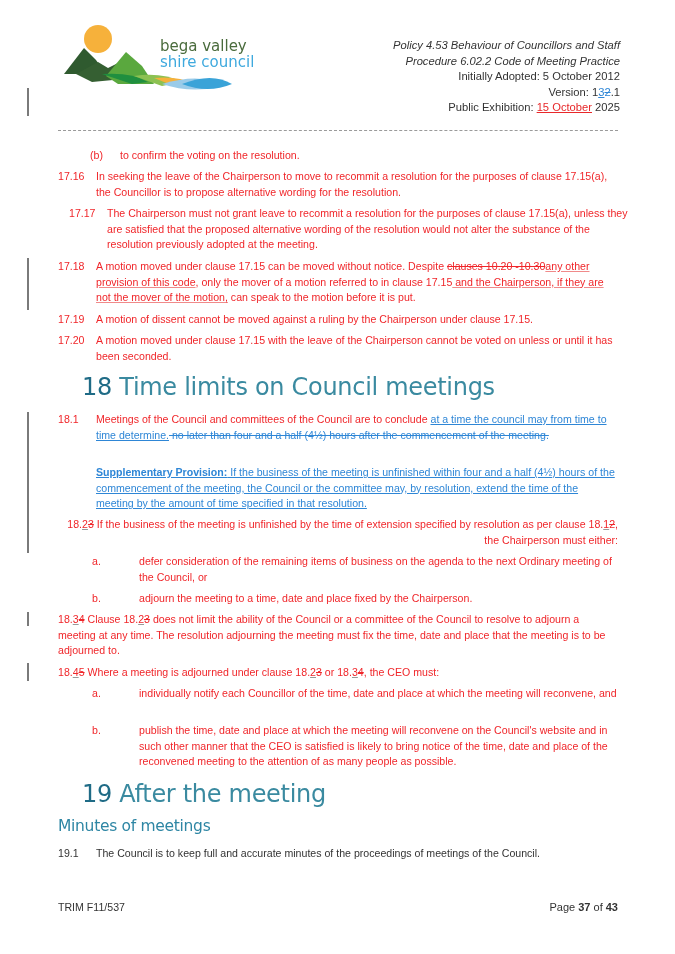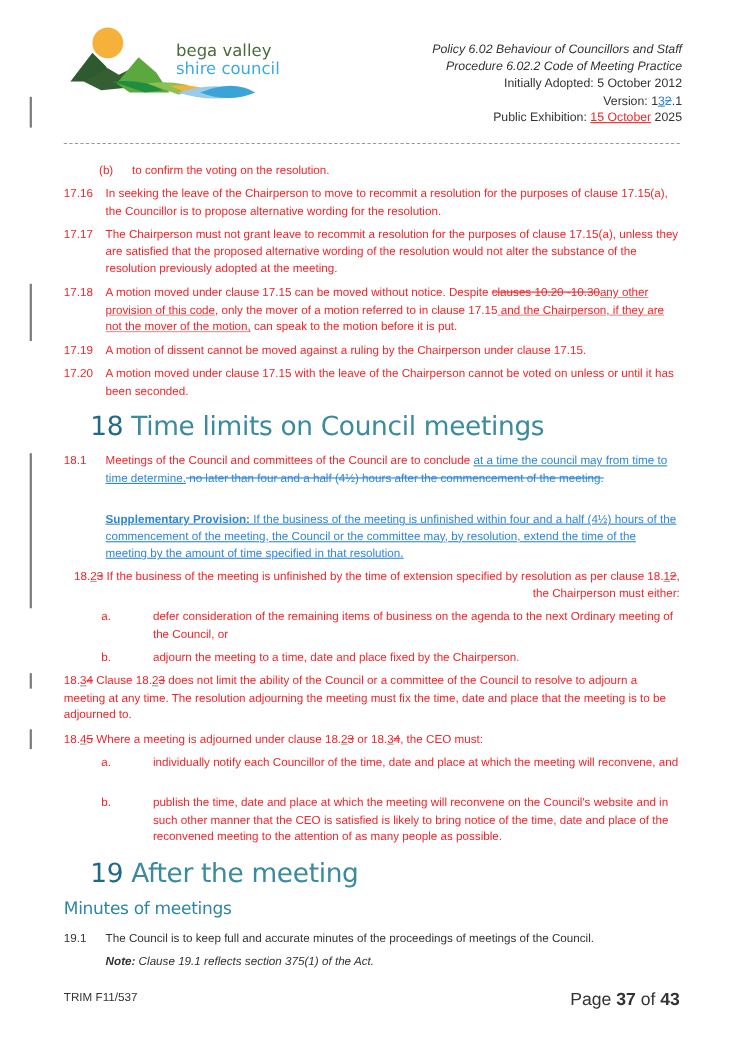--- a/index.html
+++ b/index.html
@@ -35,21 +35,21 @@
   .s-blue { color:#2e86d6; text-decoration:line-through; }
   .u-grey { text-decoration:underline; text-decoration-color:#999; }
 
   .h1 { position:absolute; left:58px; font-size:24px; color:#3a8aa0; font-weight:normal;
         font-family:"DejaVu Sans", sans-serif; letter-spacing:-0.3px;margin-left:24px; }
   .h1 .hn { color:#1f6b86; }
   .h2 { position:absolute; left:58px; font-size:15.5px; color:#2e86a4;
         font-family:"DejaVu Sans", sans-serif; letter-spacing:-0.3px; }
 
   .footer-left { position:absolute; left:58px; top:901px; font-size:10.6px; color:#333; }
-  .footer-right { position:absolute; right:57px; top:901px; font-size:16px; color:#333; }
+  .footer-right { position:absolute; right:57px; top:901px; font-size:11px; color:#333; }
   .bold { font-weight:bold; }
 </style>
 </head>
 <body>
 
 <div class="page">
 
   <div class="logo">
     <svg width="220" height="74" viewBox="0 0 220 74">
       <circle cx="36" cy="17" r="14" fill="#f6b13b"></circle>
@@ -60,21 +60,21 @@
       <path d="M72 54 Q100 50 120 60 L100 64 Z" fill="#8cc152"></path>
       <path d="M92 56 Q118 54 130 62 L112 64 Z" fill="#f6b13b"></path>
       <path d="M100 62 Q140 50 160 64 Q130 72 100 62 Z" fill="#9acbe9"></path>
       <path d="M120 62 Q150 50 170 62 Q146 72 120 62 Z" fill="#3aa3d8"></path>
       <text x="98" y="29" font-family="DejaVu Sans, sans-serif" font-size="15" fill="#4a6b3c">bega valley</text>
       <text x="98" y="45" font-family="DejaVu Sans, sans-serif" font-size="15" fill="#3ea9de">shire council</text>
     </svg>
   </div>
 
   <div class="hdr">
-    <div class="it">Policy 6.02 Behaviour of Councillors and Staff</div>
+    <div class="it">Policy 4.53 Behaviour of Councillors and Staff</div>
     <div class="it">Procedure 6.02.2 Code of Meeting Practice</div>
     <div>Initially Adopted: 5 October 2012</div>
     <div><span>Version: </span><span>1</span><span class="ins-blue">3</span><span class="del-blue">2</span><span>.1</span></div>
     <div><span>Public Exhibition: </span><span class="ins-red">15 October</span><span> 2025</span></div>
   </div>
 
   <div class="hr-dash"></div>
 
   <div class="chgbar" style="top:88px;height:28px;"></div>
   <div class="chgbar" style="top:258px;height:52px;"></div>
@@ -85,21 +85,21 @@
   <div class="sub" style="left:90px;top:148px;width:520px;">
     <span class="lbl">(b)</span>
     <span class="stxt" style="padding-left:30px;">to confirm the voting on the resolution.</span>
   </div>
 
   <div class="txt" style="top:169px;">
     <span class="num">17.16</span>
     <span class="body">In seeking the leave of the Chairperson to move to recommit a resolution for the purposes of clause 17.15(a), the Councillor is to propose alternative wording for the resolution.</span>
   </div>
 
-  <div class="txt" style="top:206px;">
+  <div class="txt" style="top:206px;margin-left:11px;">
     <span class="num">17.17</span>
     <span class="body">The Chairperson must not grant leave to recommit a resolution for the purposes of clause 17.15(a), unless they are satisfied that the proposed alternative wording of the resolution would not alter the substance of the resolution previously adopted at the meeting.</span>
   </div>
 
   <div class="txt" style="top:259px;">
     <span class="num">17.18</span>
     <span class="body"><span>A motion moved under clause 17.15 can be moved without notice. Despite </span><span class="s-red">clauses 10.20 -10.30</span><span class="u-red">any other provision of this code</span><span>, only the mover of a motion referred to in clause 17.15</span><span class="u-red"> and the Chairperson, if they are not the mover of the motion,</span><span> can speak to the motion before it is put.</span></span>
   </div>
 
   <div class="txt" style="top:312px;">
@@ -159,20 +159,17 @@
     <span>After the meeting</span>
   </div>
 
   <div class="h2" style="top:817px;">Minutes of meetings</div>
 
   <div class="txt black" style="top:846px;">
     <span class="num">19.1</span>
     <span class="body">The Council is to keep full and accurate minutes of the proceedings of meetings of the Council.</span>
   </div>
 
-  <div class="txt black" style="top:867px;font-style:italic;">
-    <span class="body"><span class="bold">Note:</span><span> Clause 19.1 reflects section 375(1) of the Act.</span></span>
-  </div>
 
   <div class="footer-left">TRIM F11/537</div>
   <div class="footer-right"><span>Page </span><span class="bold">37</span><span> of </span><span class="bold">43</span></div>
 
 </div>
 
 </body></html>

